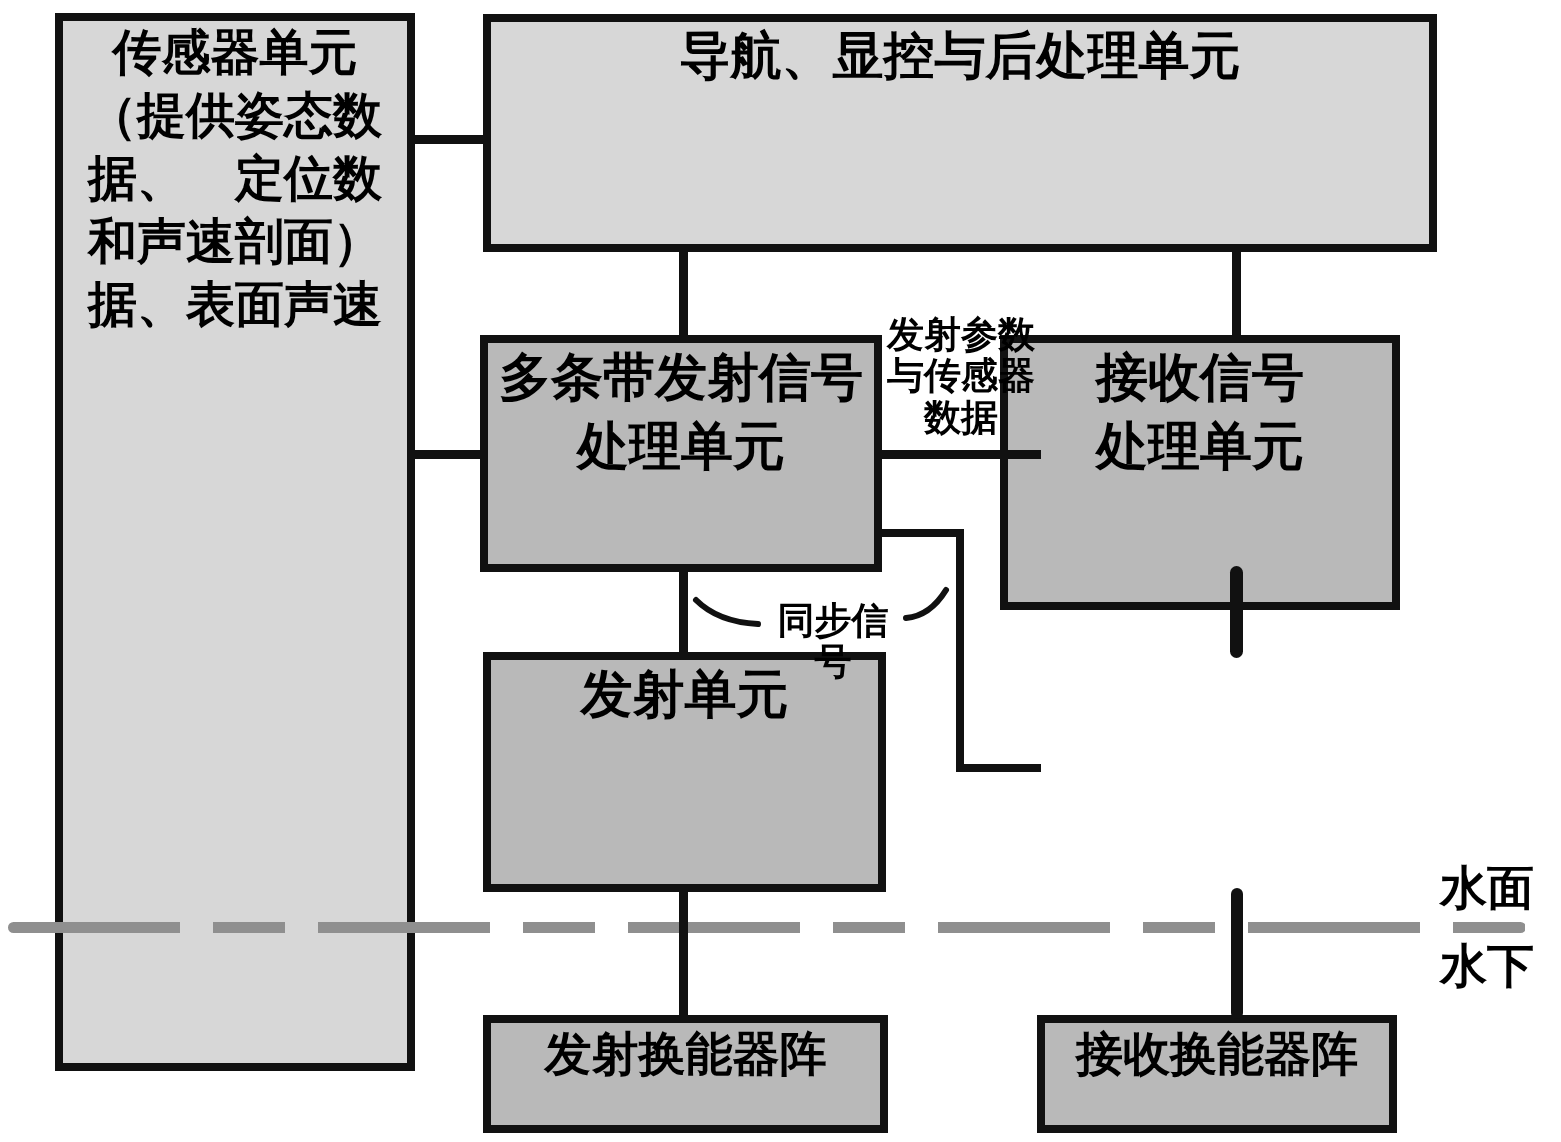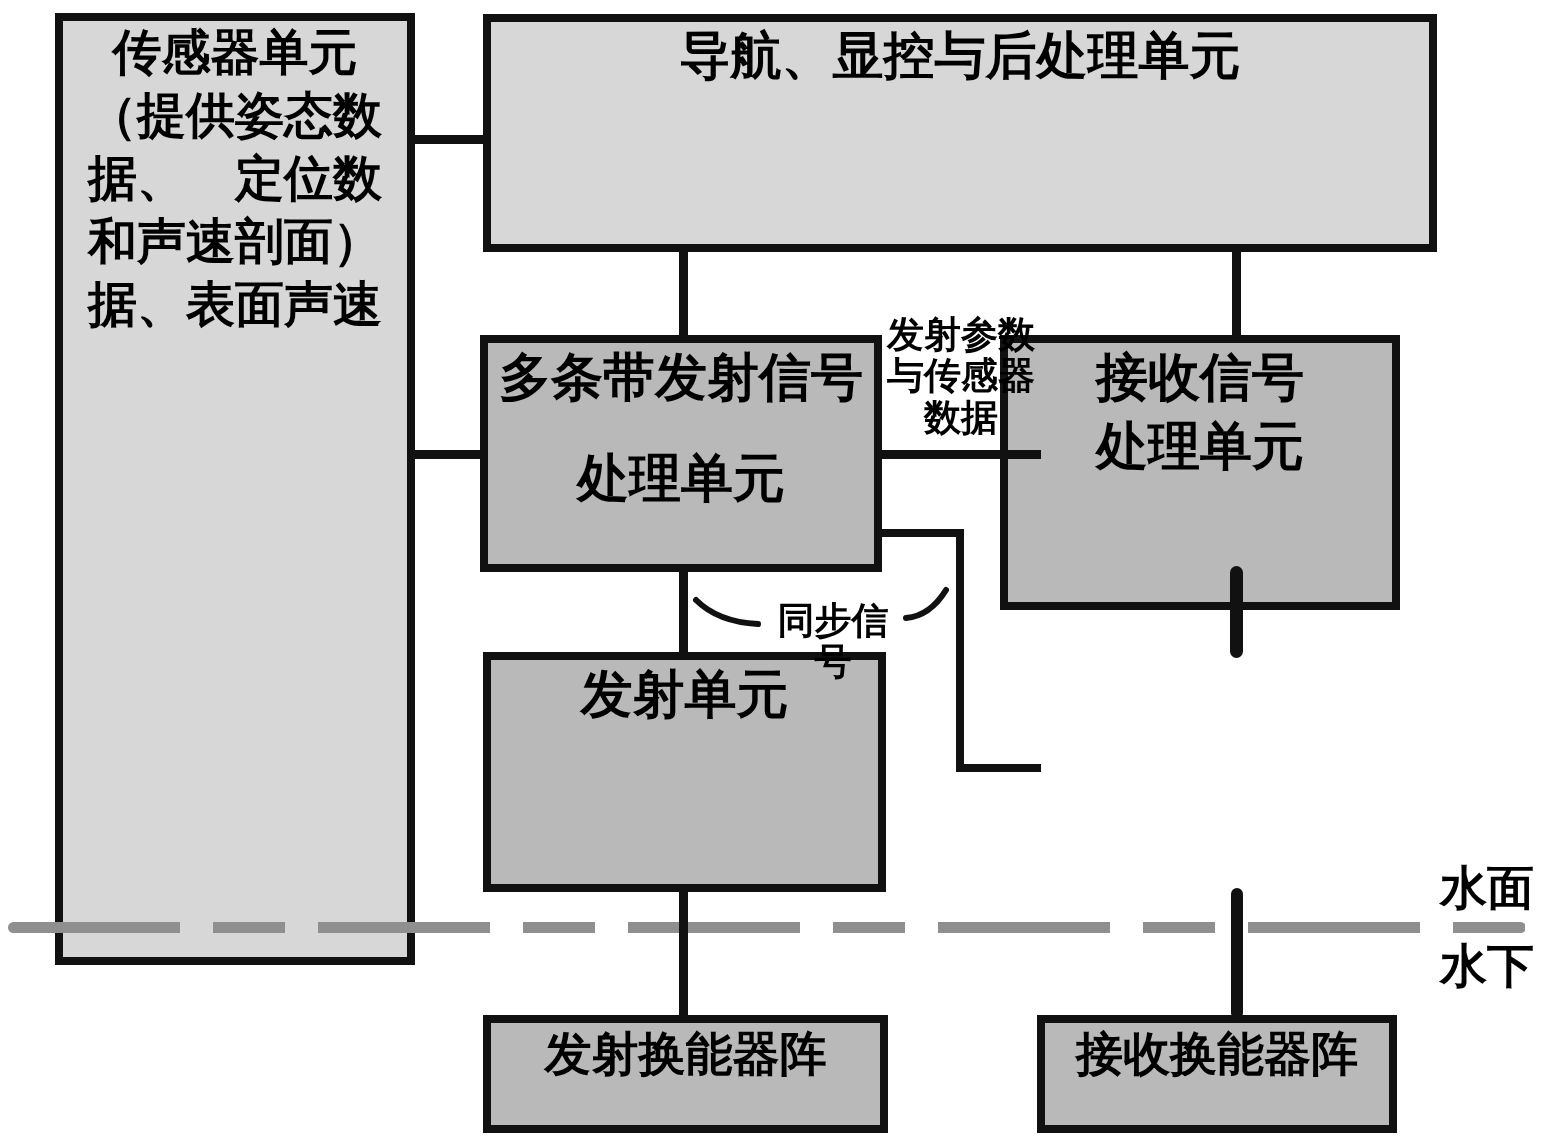--- a/index.html
+++ b/index.html
@@ -54,33 +54,33 @@
   <div class="conn" style="left:679px;top:568px;width:9px;height:88px;"></div>
   <div class="conn round" style="left:1230px;top:566px;width:13px;height:92px;"></div>
 
   <div class="conn" style="left:878px;top:529px;width:86px;height:8px;"></div>
   <div class="conn" style="left:956px;top:529px;width:8px;height:243px;"></div>
   <div class="conn" style="left:956px;top:764px;width:85px;height:8px;"></div>
 
   <div class="conn" style="left:679px;top:888px;width:9px;height:131px;z-index:5;"></div>
   <div class="conn round" style="left:1231px;top:888px;width:12px;height:131px;z-index:5;"></div>
 
-  <div class="box light" style="left:55px;top:13px;width:360px;height:952px;font-size:49px;line-height:63px;">
+  <div class="box light" style="left:55px;top:13px;width:360px;height:1058px;font-size:49px;line-height:63px;">
     <span>传感器单元</span>
     <span>（提供姿态数</span>
     <span>据、　定位数</span>
     <span>和声速剖面）</span>
     <span>据、表面声速</span>
   </div>
 
   <div class="box light" style="left:483px;top:14px;width:954px;height:238px;font-size:51px;">
     <span>导航、显控与后处理单元</span>
   </div>
 
-  <div class="box mid" style="left:480px;top:335px;width:402px;height:237px;font-size:52px;line-height:69px;gap:32px;">
+  <div class="box mid" style="left:480px;top:335px;width:402px;height:237px;font-size:52px;line-height:69px;">
     <span>多条带发射信号</span>
     <span>处理单元</span>
   </div>
 
   <div class="box mid" style="left:1000px;top:335px;width:400px;height:275px;font-size:52px;line-height:69px;">
     <span>接收信号</span>
     <span>处理单元</span>
   </div>
 
   <div class="box mid" style="left:483px;top:652px;width:403px;height:240px;font-size:52px;">

